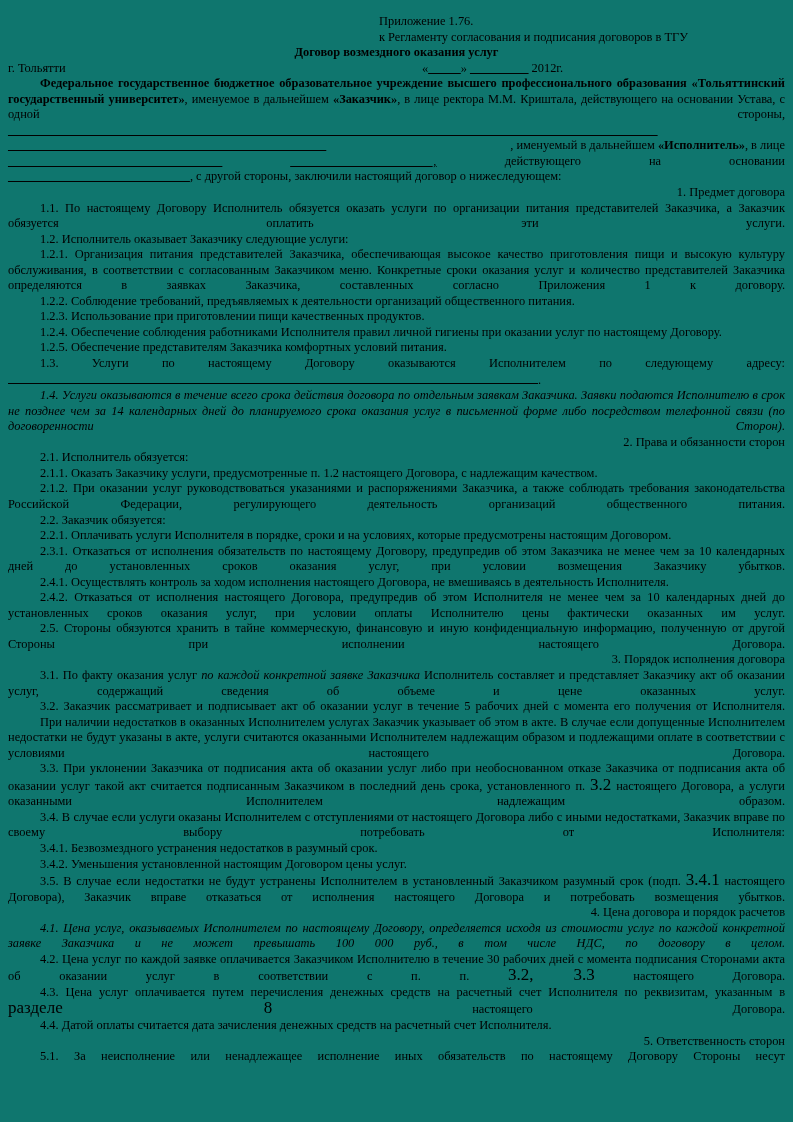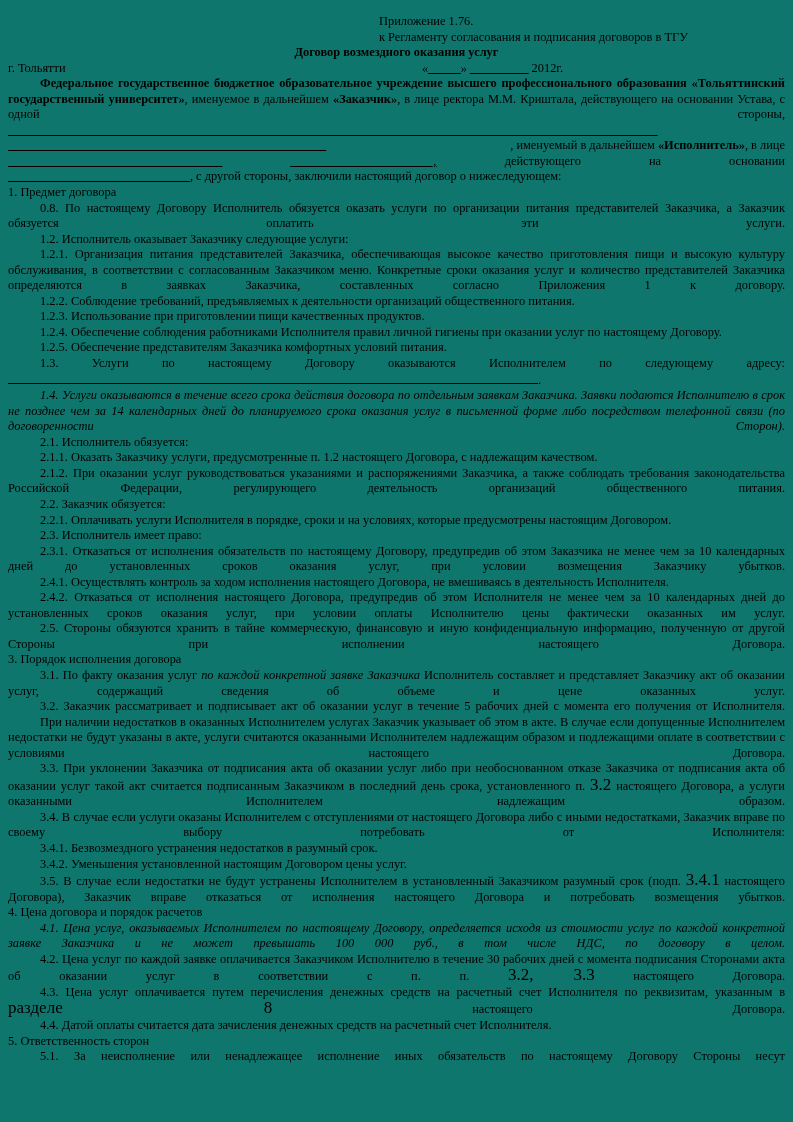--- a/index.html
+++ b/index.html
@@ -45,21 +45,21 @@
   
   p.j {
     margin: 0;
     text-align: justify;
     text-align-last: left;
     text-indent: 32px;
     hyphens: none;
   }
   p.ctr {
     margin: 0;
-    text-align: left;
+    text-align: right;
     text-indent: 0;
   }
   p.jfull {
     margin: 0;
     text-align: justify;
     text-align-last: justify;
     text-indent: 32px;
   }
   b { font-weight: bold; }
   i, .it { font-style: italic; }
@@ -124,39 +124,39 @@
       <span class="seg">действующего</span>
       <span class="seg">на</span>
       <span class="seg">основании</span>
     </div>
 
     <div class="blankrow">
       <span class="ul">____________________________</span><span>, с другой стороны, заключили настоящий договор о нижеследующем:</span>
     </div>
 
     <p class="ctr">1. Предмет договора</p>
-    <p class="jfull">0.8. По настоящему Договору Исполнитель обязуется оказать услуги по организации питания представителей Заказчика, а Заказчик обязуется оплатить эти услуги.</p>
+    <p class="jfull">1.1. По настоящему Договору Исполнитель обязуется оказать услуги по организации питания представителей Заказчика, а Заказчик обязуется оплатить эти услуги.</p>
     <p class="j">1.2. Исполнитель оказывает Заказчику следующие услуги:</p>
     <p class="jfull">1.2.1. Организация питания представителей Заказчика, обеспечивающая высокое качество приготовления пищи и высокую культуру обслуживания, в соответствии с согласованным Заказчиком меню. Конкретные сроки оказания услуг и количество представителей Заказчика определяются в заявках Заказчика, составленных согласно Приложения 1 к договору.</p>
     <p class="j">1.2.2. Соблюдение требований, предъявляемых к деятельности организаций общественного питания.</p>
     <p class="j">1.2.3. Использование при приготовлении пищи качественных продуктов.</p>
     <p class="j">1.2.4. Обеспечение соблюдения работниками Исполнителя правил личной гигиены при оказании услуг по настоящему Договору.</p>
     <p class="j">1.2.5. Обеспечение представителям Заказчика комфортных условий питания.</p>
     <p class="jfull">1.3. Услуги по настоящему Договору оказываются Исполнителем по следующему адресу:</p>
     <div class="blankrow">
       <span class="fill" style="width:530px"></span><span>.</span>
     </div>
     <p class="jfull it">1.4. Услуги оказываются в течение всего срока действия договора по отдельным заявкам Заказчика. Заявки подаются Исполнителю в срок не позднее чем за 14 календарных дней до планируемого срока оказания услуг в письменной форме либо посредством телефонной связи (по договоренности Сторон).</p>
 
+    <p class="ctr">2. Права и обязанности сторон</p>
     <p class="j">2.1. Исполнитель обязуется:</p>
     <p class="j"><span>2.1.1. Оказать Заказчику услуги, предусмотренные п. 1.2 настоящего Договора, с надлежащим качеством.</span></p>
     <p class="jfull">2.1.2. При оказании услуг руководствоваться указаниями и распоряжениями Заказчика, а также соблюдать требования законодательства Российской Федерации, регулирующего деятельность организаций общественного питания.</p>
     <p class="j">2.2. Заказчик обязуется:</p>
     <p class="j">2.2.1. Оплачивать услуги Исполнителя в порядке, сроки и на условиях, которые предусмотрены настоящим Договором.</p>
-    <p class="j">2.3. Исполнитель имеет право:</p>
     <p class="jfull">2.3.1. Отказаться от исполнения обязательств по настоящему Договору, предупредив об этом Заказчика не менее чем за 10 календарных дней до установленных сроков оказания услуг, при условии возмещения Заказчику убытков.</p>
     <p class="j">2.4.1. Осуществлять контроль за ходом исполнения настоящего Договора, не вмешиваясь в деятельность Исполнителя.</p>
     <p class="jfull">2.4.2. Отказаться от исполнения настоящего Договора, предупредив об этом Исполнителя не менее чем за 10 календарных дней до установленных сроков оказания услуг, при условии оплаты Исполнителю цены фактически оказанных им услуг.</p>
     <p class="jfull">2.5. Стороны обязуются хранить в тайне коммерческую, финансовую и иную конфиденциальную информацию, полученную от другой Стороны при исполнении настоящего Договора.</p>
 
     <p class="ctr">3. Порядок исполнения договора</p>
     <p class="jfull"><span>3.1. По факту оказания услуг </span><i>по каждой конкретной заявке Заказчика</i><span> Исполнитель составляет и представляет Заказчику акт об оказании услуг, содержащий сведения об объеме и цене оказанных услуг.</span></p>
     <p class="jfull">3.2. Заказчик рассматривает и подписывает акт об оказании услуг в течение 5 рабочих дней с момента его получения от Исполнителя.</p>
     <p class="jfull">При наличии недостатков в оказанных Исполнителем услугах Заказчик указывает об этом в акте. В случае если допущенные Исполнителем недостатки не будут указаны в акте, услуги считаются оказанными Исполнителем надлежащим образом и подлежащими оплате в соответствии с условиями настоящего Договора.</p>
     <p class="jfull"><span>3.3. При уклонении Заказчика от подписания акта об оказании услуг либо при необоснованном отказе Заказчика от подписания акта об оказании услуг такой акт считается подписанным Заказчиком в последний день срока, установленного п. </span><span class="big">3.2</span><span> настоящего Договора, а услуги оказанными Исполнителем надлежащим образом.</span></p>

